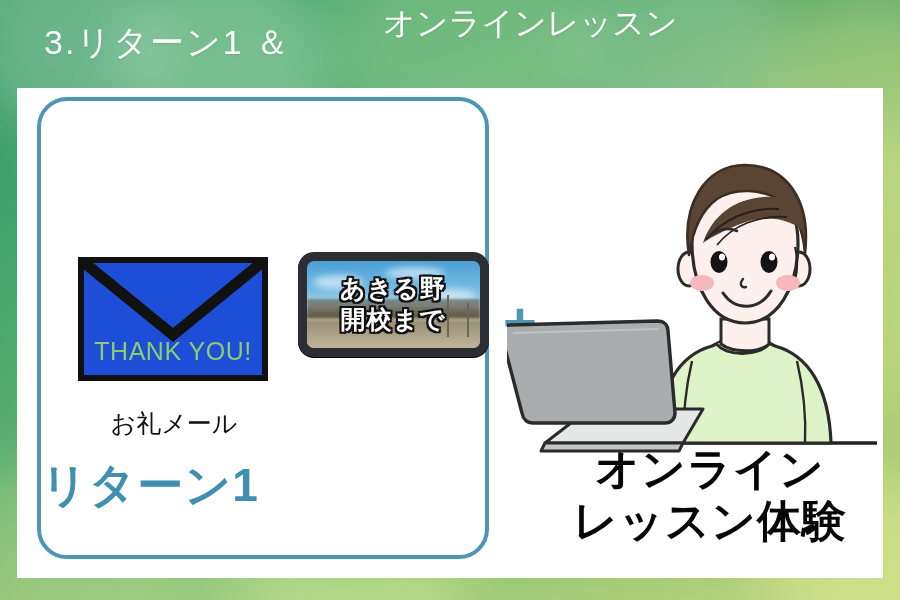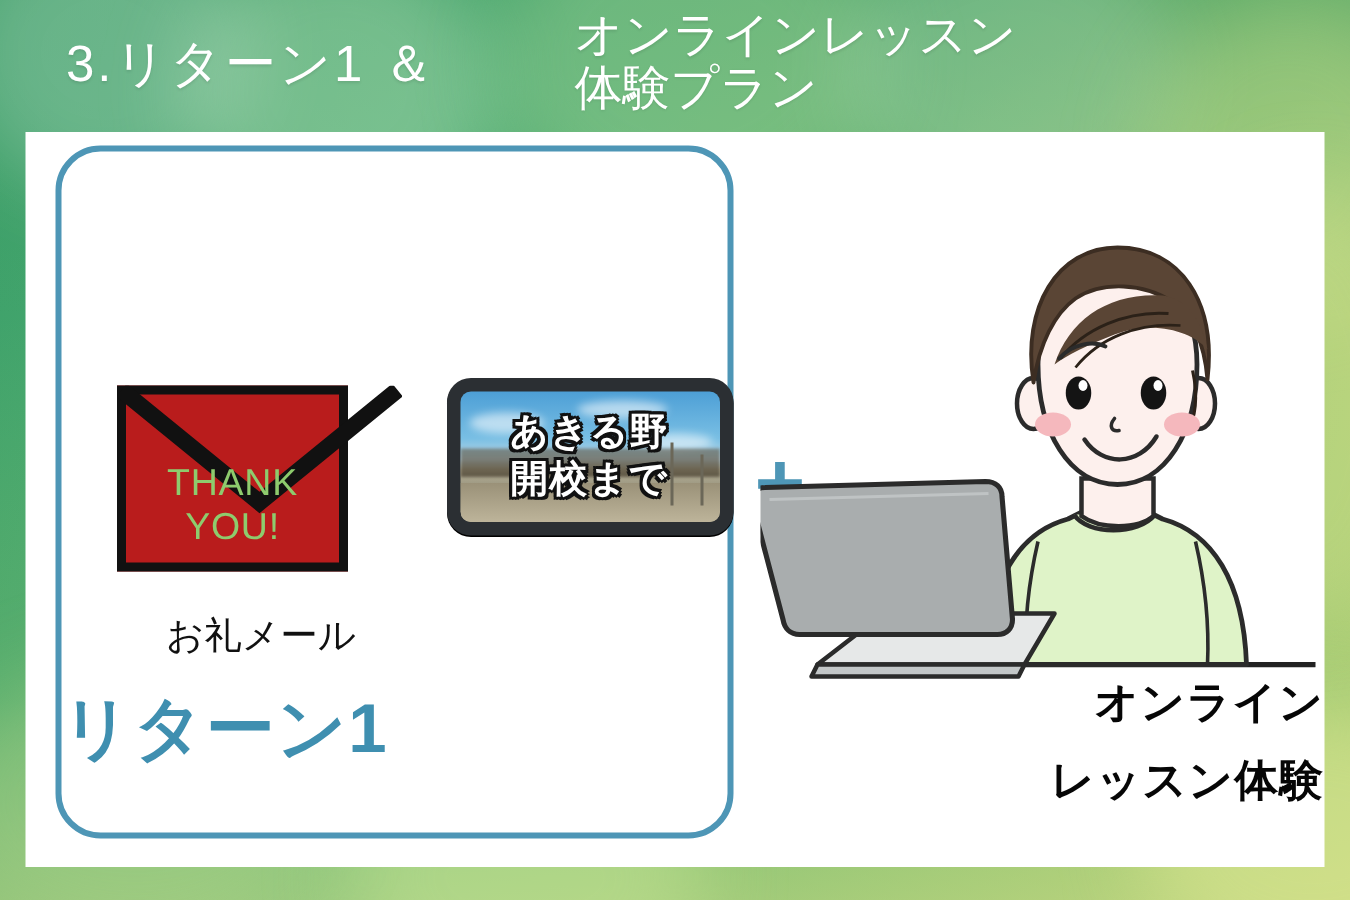--- a/index.html
+++ b/index.html
@@ -54,22 +54,22 @@
   }
   .return-label{
     position:absolute;left:0;right:0;bottom:38px;
     text-align:left;color:#3f8fb0;
     font-size:46px;font-weight:700;letter-spacing:1px;
   }
 
   
   .env-wrap{position:absolute;left:37px;top:156px;width:192px;}
   .envelope{
-    position:relative;width:154px;height:124px;
-    border:6px solid #111111;background:#b91c1c;box-sizing:border-box;
+    position:relative;width:190px;height:124px;
+    border:6px solid #111111;background:#1d4ed8;box-sizing:border-box;
   }
   .env-flap{position:absolute;left:-6px;top:-6px;width:190px;height:124px;overflow:hidden;}
   .env-flap svg{display:block;}
   .env-thanks{
     position:absolute;left:0;right:0;bottom:9px;text-align:center;
     color:#8ecb6d;font-size:25px;font-weight:400;letter-spacing:.5px;
   }
   .cap{
     margin-top:26px;text-align:center;color:#111111;
     font-size:25px;font-weight:400;letter-spacing:0px;white-space:nowrap;
@@ -107,22 +107,22 @@
   
   .plus{
     position:absolute;left:481px;top:213px;width:44px;height:44px;
     color:#4e96b6;font-size:58px;font-weight:700;line-height:44px;text-align:center;
   }
 
   
   .person{position:absolute;left:490px;top:55px;width:370px;height:330px;}
   .online-label{
     position:absolute;left:520px;top:355px;width:346px;
-    text-align:right;color:#060606;
-    font-size:29px;font-weight:700;line-height:52px;letter-spacing:1px;
+    text-align:center;color:#060606;
+    font-size:44px;font-weight:700;line-height:52px;letter-spacing:1px;
   }
 </style>
 </head>
 <body>
 
 <div id="stage">
 
   <div class="bg-grad"></div>
   <div class="bg-grad2"></div>
   <div class="blob" style="left:-30px;top:-60px;width:200px;height:190px;background:rgba(255,255,255,.22);"></div>
@@ -132,21 +132,20 @@
   <div class="blob" style="left:760px;top:0px;width:200px;height:210px;background:rgba(218,232,150,.30);"></div>
   <div class="blob" style="left:-40px;top:440px;width:260px;height:190px;background:rgba(180,216,140,.35);"></div>
   <div class="blob" style="left:230px;top:500px;width:240px;height:170px;background:rgba(205,230,150,.45);"></div>
   <div class="blob" style="left:760px;top:470px;width:230px;height:180px;background:rgba(226,234,150,.45);"></div>
   <div class="blob" style="left:790px;top:120px;width:170px;height:300px;background:rgba(214,226,140,.35);"></div>
 
   <div class="header">
     <div class="hdr-left">3.リターン1 ＆</div>
     <div class="hdr-right">
       <div>オンラインレッスン</div>
-      <div>体験プラン</div>
     </div>
   </div>
 
   <div class="card">
 
     <div class="return-box">
 
       <div class="env-wrap">
         <div class="envelope">
           <div class="env-flap">

